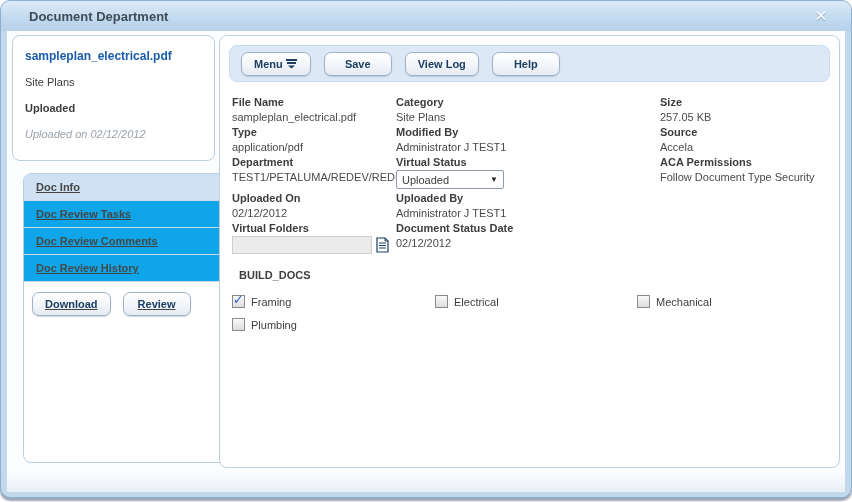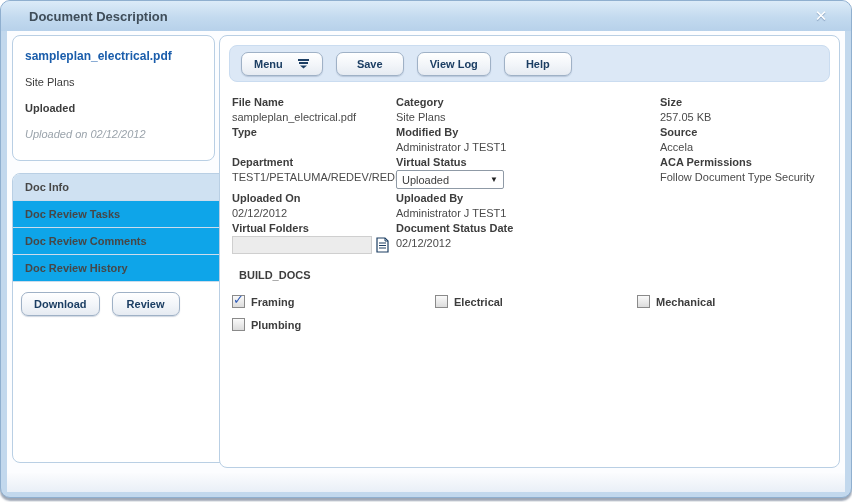--- a/index.html
+++ b/index.html
@@ -44,31 +44,31 @@
     position:absolute; background:#ffffff;
     border:1px solid #b9cfe4; border-radius:8px;
   }
   
   .summary { left:11px; top:34px; width:203px; height:126px; padding:13px 12px; }
   .summary .file-link { color:#1a5dab; font-weight:bold; font-size:12px; margin-bottom:13px; cursor:pointer; }
   .summary .cat { color:#3c3c3c; margin-bottom:14px; }
   .summary .status { color:#3c3c3c; font-weight:bold; margin-bottom:14px; }
   .summary .note { color:#9aa3ab; font-style:italic; }
   
-  .menu-panel { left:11px; top:172px; width:224px; height:290px; overflow:hidden; }
+  .menu-panel { left:22px; top:172px; width:224px; height:290px; overflow:hidden;text-decoration:underline; }
   .menu-item {
     height:27px; line-height:26px; padding-left:12px;
     font-weight:bold; color:#474747; border-bottom:1px solid #ccdcec;
     cursor:pointer; background:#0ea5e9;
   }
   .menu-item.selected { background:#cfe1f2; }
   .side-buttons { padding:10px 8px; display:flex; gap:12px; }
   
   .btn {
-    display:inline-flex; align-items:center; justify-content:center; gap:14px;
+    display:inline-flex; align-items:center; justify-content:center; gap:2px;
     min-width:68px; height:24px; padding:4px 12px;
     background:linear-gradient(180deg,#ffffff 0%,#f2f5f9 55%,#e6ebf2 100%);
     border:1px solid #9fb1c6; border-radius:7px;
     font-weight:bold; font-size:11px; color:#1c3e63; cursor:pointer;
     box-shadow:0 1px 1px rgba(120,140,170,.35);
   }
   
   .main { left:218px; top:34px; width:621px; height:433px; }
   .toolbar {
     margin:9px; height:37px;
@@ -98,40 +98,40 @@
     font-family:"Liberation Sans","DejaVu Sans",sans-serif; color:#444;
   }
   .picker-icon { cursor:pointer; display:inline-block; line-height:0; }
   
   .group-title { font-weight:bold; color:#3d3d3d; margin:12px 0 0 12px;padding-left:7px; }
   .checkbox-grid {
     display:grid; grid-template-columns:203px 202px auto;
     row-gap:10px; margin:14px 0 0 12px;
   }
   .check-item { display:flex; align-items:center; gap:6px; cursor:pointer; }
-  .check-item .label { font-weight:bold; color:#3d3d3d; }
+  .check-item .label { font-weight:normal; color:#3d3d3d; }
   .checkbox {
     width:13px; height:13px; flex:0 0 13px;
     border:1px solid #8a8a8a;
     background:linear-gradient(180deg,#fafafa,#dcdcdc);
     position:relative;
   }
   .checkbox .check { display:none; position:absolute; top:-4px; left:0px;
     color:#2f5bb7; font-weight:bold; font-size:13px; }
   .checkbox.checked .check { display:block; }
   
   .menu-ic { line-height:0; }
 </style>
 </head>
 <body>
 
 <div class="dialog">
 
   <div class="titlebar">
-    <span class="title">Document Description</span>
+    <span class="title">Document Department</span>
     <span class="close-btn">✕</span>
   </div>
 
   <div class="inner"></div>
   <div class="footer-strip"></div>
 
   <div class="panel summary">
     <div class="file-link">sampleplan_electrical.pdf</div>
     <div class="cat">Site Plans</div>
     <div class="status">Uploaded</div>
@@ -177,20 +177,21 @@
         <div class="lbl">Category</div>
         <div class="val">Site Plans</div>
       </div>
 
       <div class="field">
         <div class="lbl">Size</div>
         <div class="val">257.05 KB</div>
       </div>
       <div class="field">
         <div class="lbl">Type</div>
+        <div class="val">application/pdf</div>
       </div>
       <div class="field">
         <div class="lbl">Modified By</div>
         <div class="val">Administrator J TEST1</div>
       </div>
 
       <div class="field">
         <div class="lbl">Source</div>
         <div class="val">Accela</div>
       </div>

